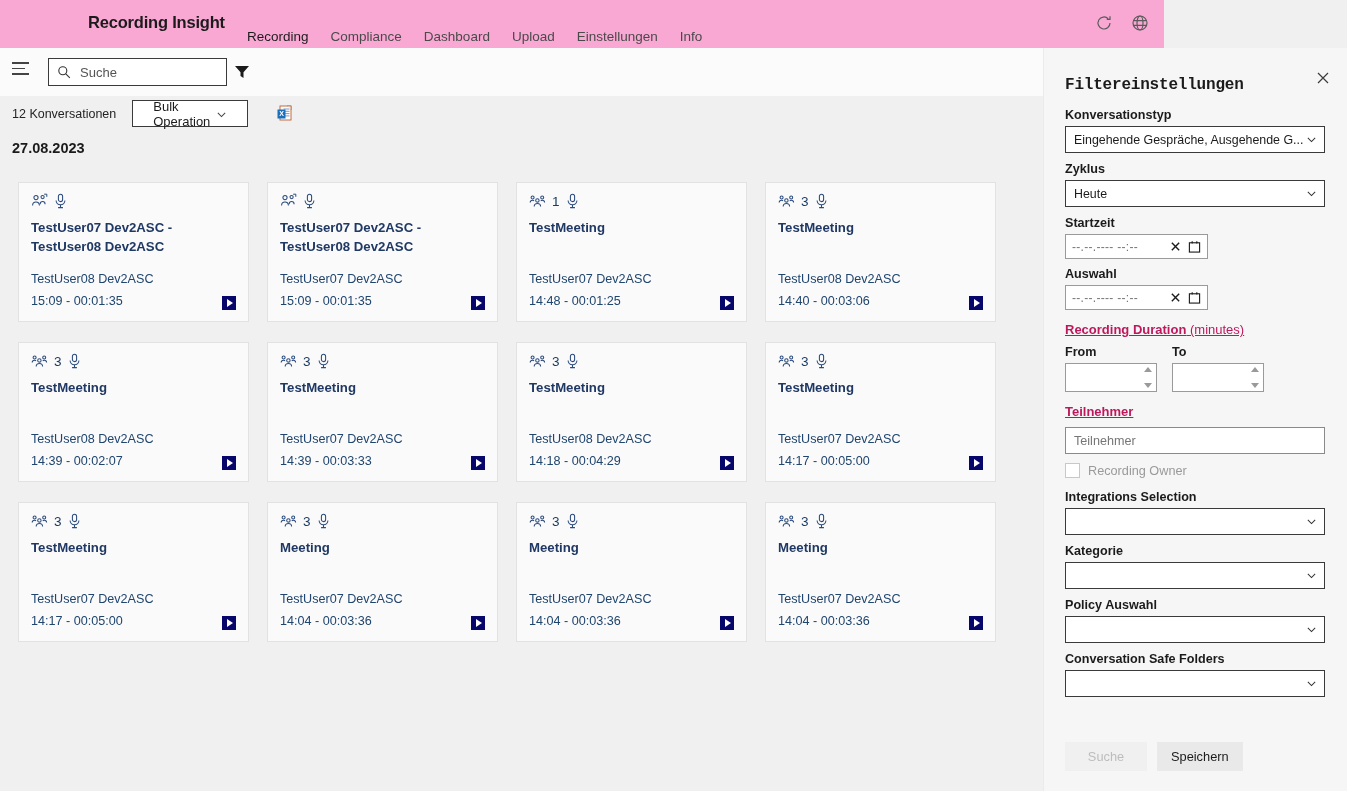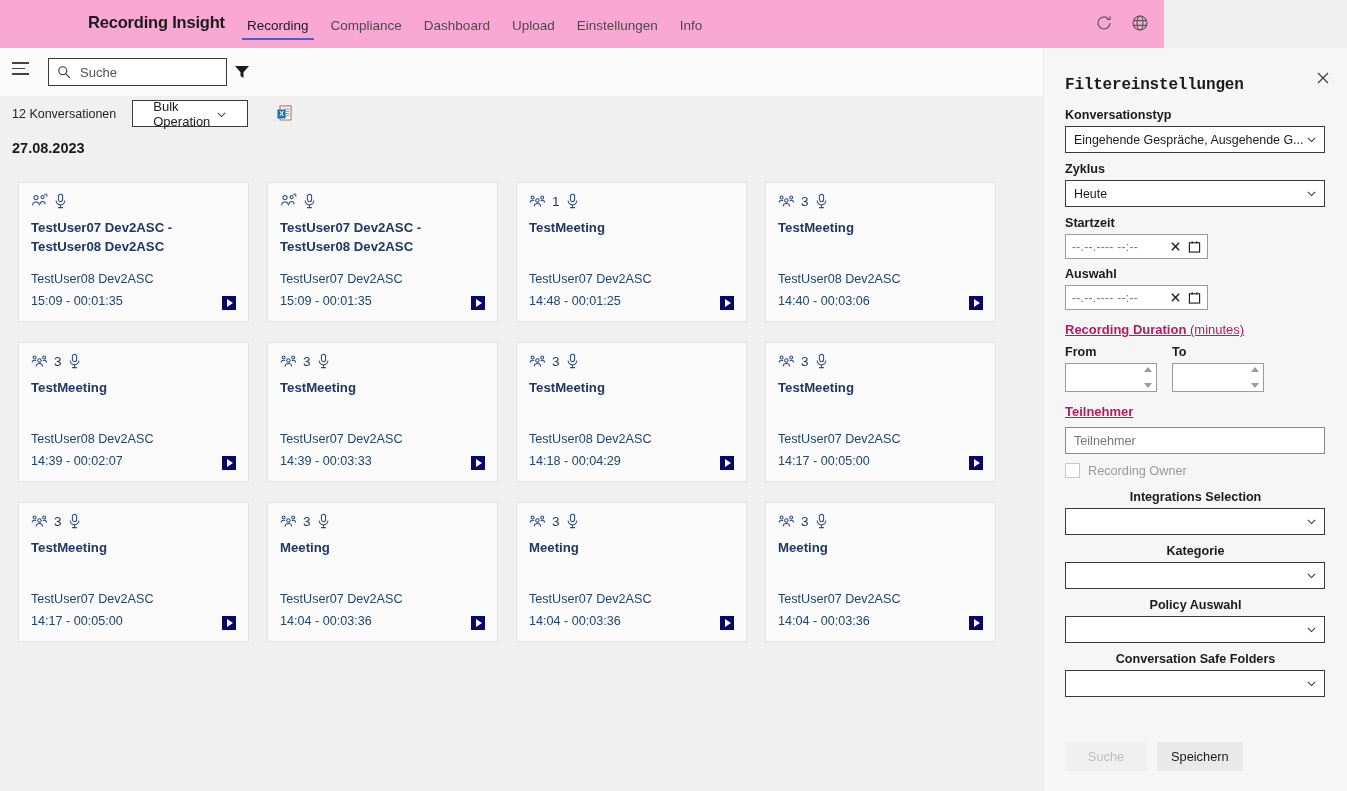--- a/index.html
+++ b/index.html
@@ -17,21 +17,21 @@
     position: absolute; top: 0; left: 0; width: 1164px; height: 48px;
     background: #f9a8d4;
     display: flex; align-items: flex-start;
   }
   .brand {
     position: absolute; left: 88px; top: 13px;
     font-size: 16.5px; font-weight: bold; color: #1b1b1b;
     letter-spacing: -0.2px;
   }
   .navlinks {
-    position: absolute; left: 236px; top: 1px; height: 48px;
+    position: absolute; left: 236px; top: 12px; height: 48px;
     display: flex; align-items: center; gap: 0px;
   }
   .navlink {
     font-size: 13.5px; color: #4a4a4a; padding: 0 11px;
     height: 48px; display: flex; align-items: center; cursor: pointer;
     position: relative; white-space: nowrap;
   }
   .navlink.active { color: #1b1b1b; }
   .navlink.active::after {
     content: ""; position: absolute; left: 6px; right: 6px; bottom: 9px;
@@ -163,21 +163,21 @@
     font-size: 16px; font-weight: bold; color: #1b1b1b;
     margin: 8px 0 14px 0; letter-spacing: -0.2px; font-family: Liberation Mono, monospace;
   }
   .fp-close {
     position: absolute; right: 16px; top: 22px;
     width: 16px; height: 16px; cursor: pointer; color: #3c3c3c;
   }
   .fl {
     font-size: 12.6px; color: #1b1b1b; margin: 0 0 4px 0; font-weight: bold;
   }
-  .fl.bold { font-weight: bold; text-align: center; }
+  .fl.bold { font-weight: bold; }
   .fsel {
     width: 260px; height: 27px; border: 1px solid #3a3a3a; background: #fff;
     display: flex; align-items: center; justify-content: space-between;
     padding: 0 7px 0 8px; font-size: 12.4px; color: #1b1b1b;
     margin-bottom: 9px; cursor: pointer; text-align: center;
   }
   .fsel .val { overflow: hidden; white-space: nowrap; }
   .fsel .chev { width: 11px; height: 11px; color: #333; flex: none; }
   .dtfield {
     width: 143px; height: 25px; border: 1px solid #9a9a9a; background: #fff;

